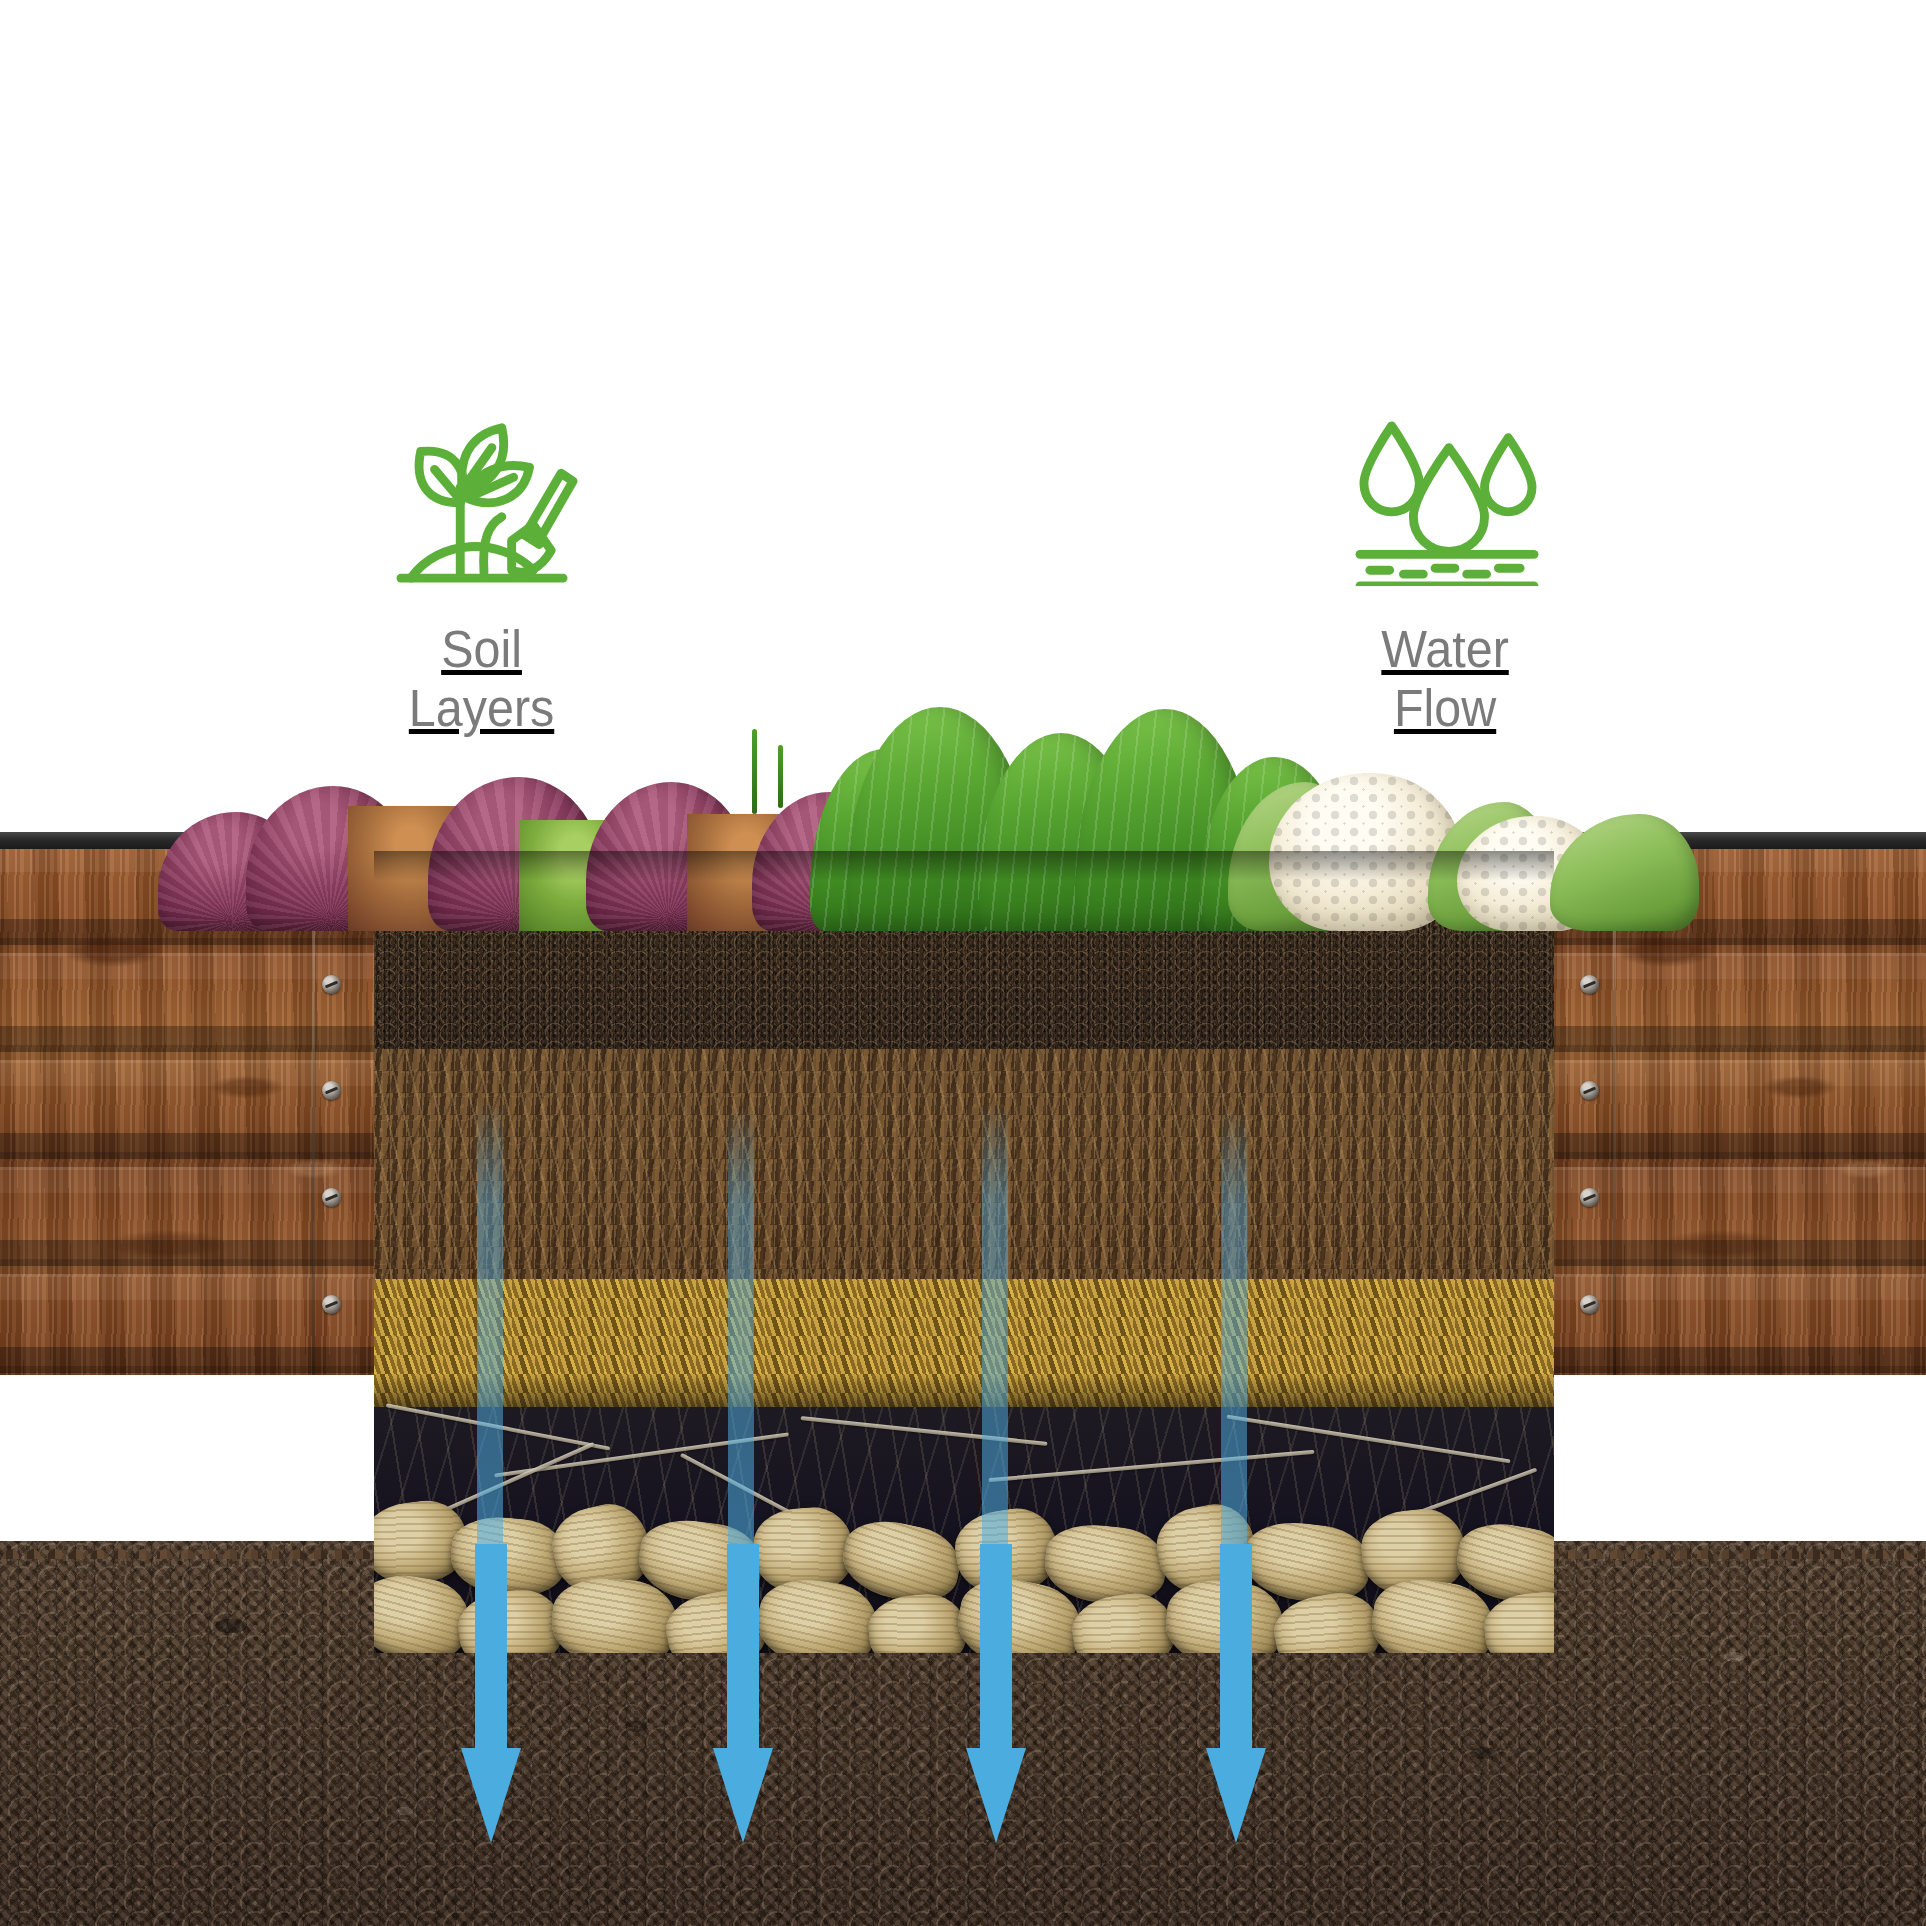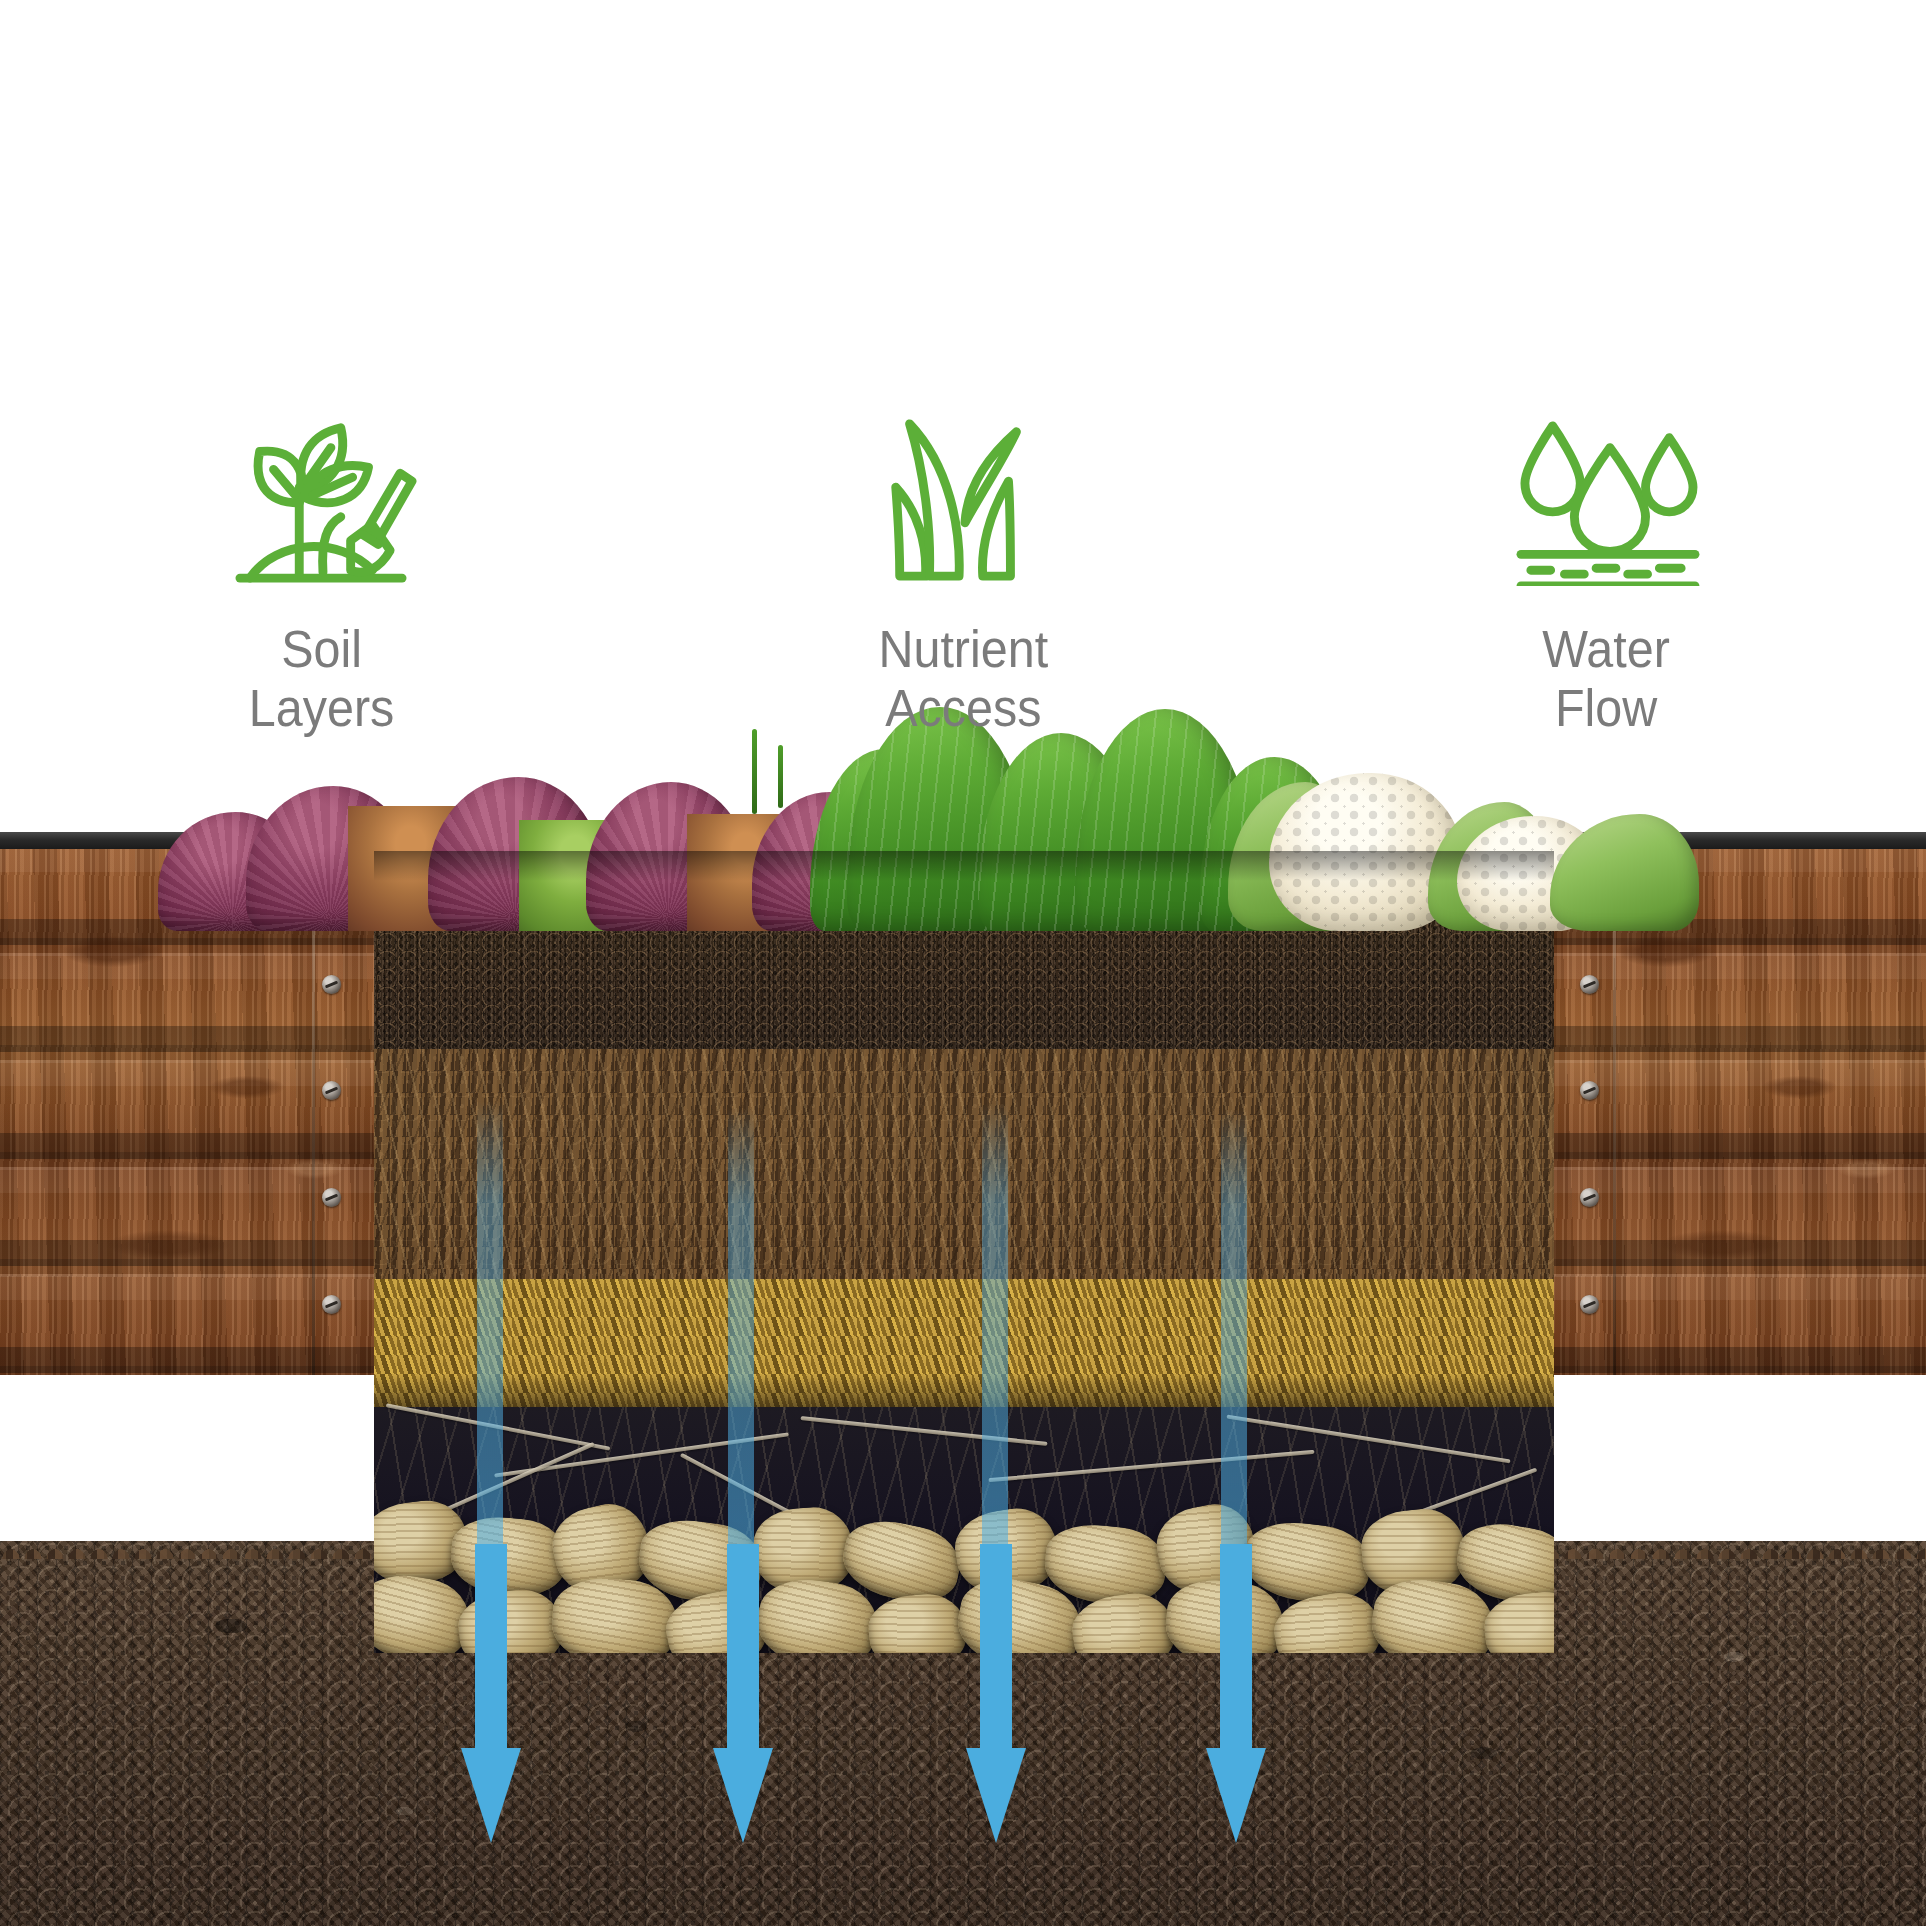--- a/index.html
+++ b/index.html
@@ -16,21 +16,21 @@
          font-size:103px;line-height:1.04;font-weight:bold;
          letter-spacing:-1px;color:#5CAF38;
          transform:scaleX(.93);transform-origin:50% 50%;}
   .subtitle{margin:0;padding-top:24px;
             font-size:55px;line-height:1.22;font-weight:400;color:#7b7b7b;
             transform:scaleX(.95);transform-origin:50% 50%;}
   .subtitle .line{display:block;}
 
   
   .features{position:absolute;left:0;top:388px;width:1927px;
-            display:flex;z-index:40;}
+            display:flex;z-index:40;text-decoration:underline;}
   .feature{flex:1 1 0;display:flex;flex-direction:column;align-items:center;}
   .feat-icon{height:198px;display:flex;align-items:flex-end;justify-content:center;}
   .feat-icon svg{display:block;}
   .feat-label{margin-top:34px;text-align:center;
               font-size:51px;line-height:1.16;color:#7b7b7b;font-weight:400;
               transform:scaleX(.95);transform-origin:50% 50%;}
   .feat-label span{display:block;}
 
   
   .scene{position:absolute;left:0;top:0;width:1927px;height:1927px;z-index:10;}
@@ -248,38 +248,20 @@
           <path d="M128 130 L150 114 L168 140 C158 158 142 166 128 160 Z"></path>
           <path d="M140 124 L156 134"></path>
         </svg>
       </div>
       <div class="feat-label">
         <span>Soil</span>
         <span>Layers</span>
       </div>
     </div>
 
-    <div class="feature">
-      <div class="feat-icon">
-        <svg width="178" height="174" viewBox="0 0 180 176" fill="none" stroke="#5CAF38" stroke-width="9" stroke-linecap="round" stroke-linejoin="round">
-
-          <path d="M22 76 C44 100 54 134 52 166 H26 C26 134 24 102 22 76 Z"></path>
-
-          <path d="M36 12 C76 54 88 118 86 166 H56 C58 116 50 58 36 12 Z"></path>
-
-          <path d="M144 20 C112 48 94 78 92 112 C112 76 132 46 144 20 Z"></path>
-
-          <path d="M136 70 C116 104 108 138 110 166 H138 C138 134 138 100 136 70 Z"></path>
-        </svg>
-      </div>
-      <div class="feat-label">
-        <span>Nutrient</span>
-        <span>Access</span>
-      </div>
-    </div>
 
     <div class="feature">
       <div class="feat-icon">
         <svg width="198" height="174" viewBox="0 0 200 176" fill="none" stroke="#5CAF38" stroke-width="9" stroke-linecap="round" stroke-linejoin="round">
 
           <path d="M46 14 C46 14 18 54 18 72 C18 89 31 101 46 101 C61 101 74 89 74 72 C74 54 46 14 46 14 Z"></path>
 
           <path d="M104 36 C104 36 68 84 68 106 C68 126 84 141 104 141 C124 141 140 126 140 106 C140 84 104 36 104 36 Z"></path>
 
           <path d="M164 26 C164 26 140 60 140 76 C140 90 151 101 164 101 C177 101 188 90 188 76 C188 60 164 26 164 26 Z"></path>

